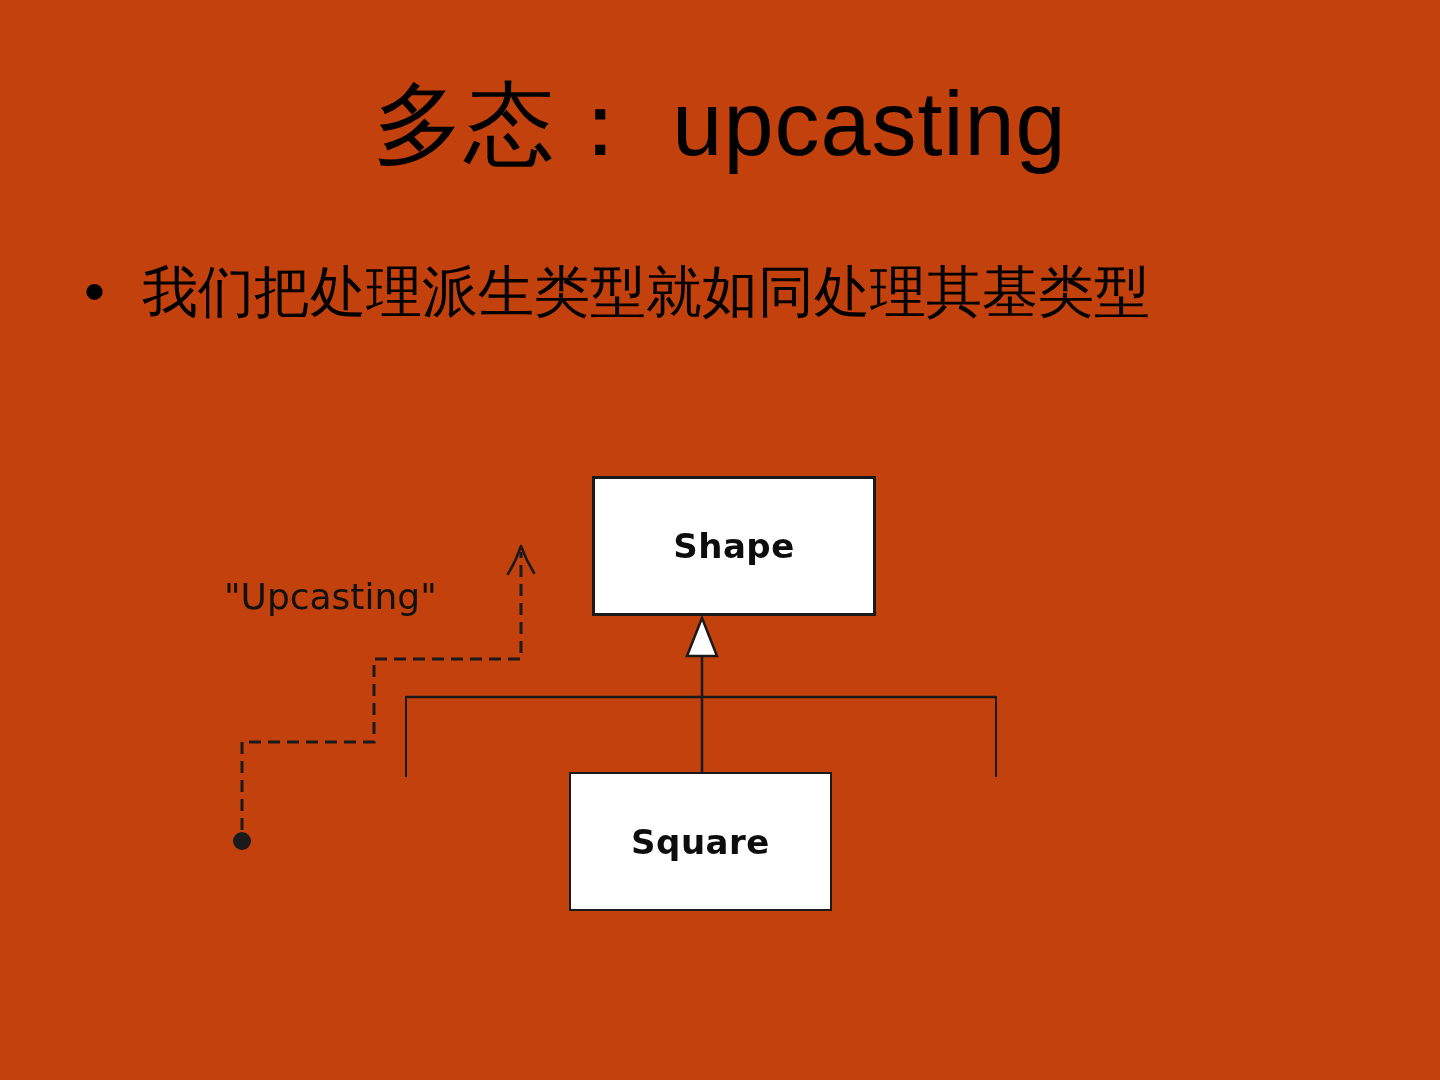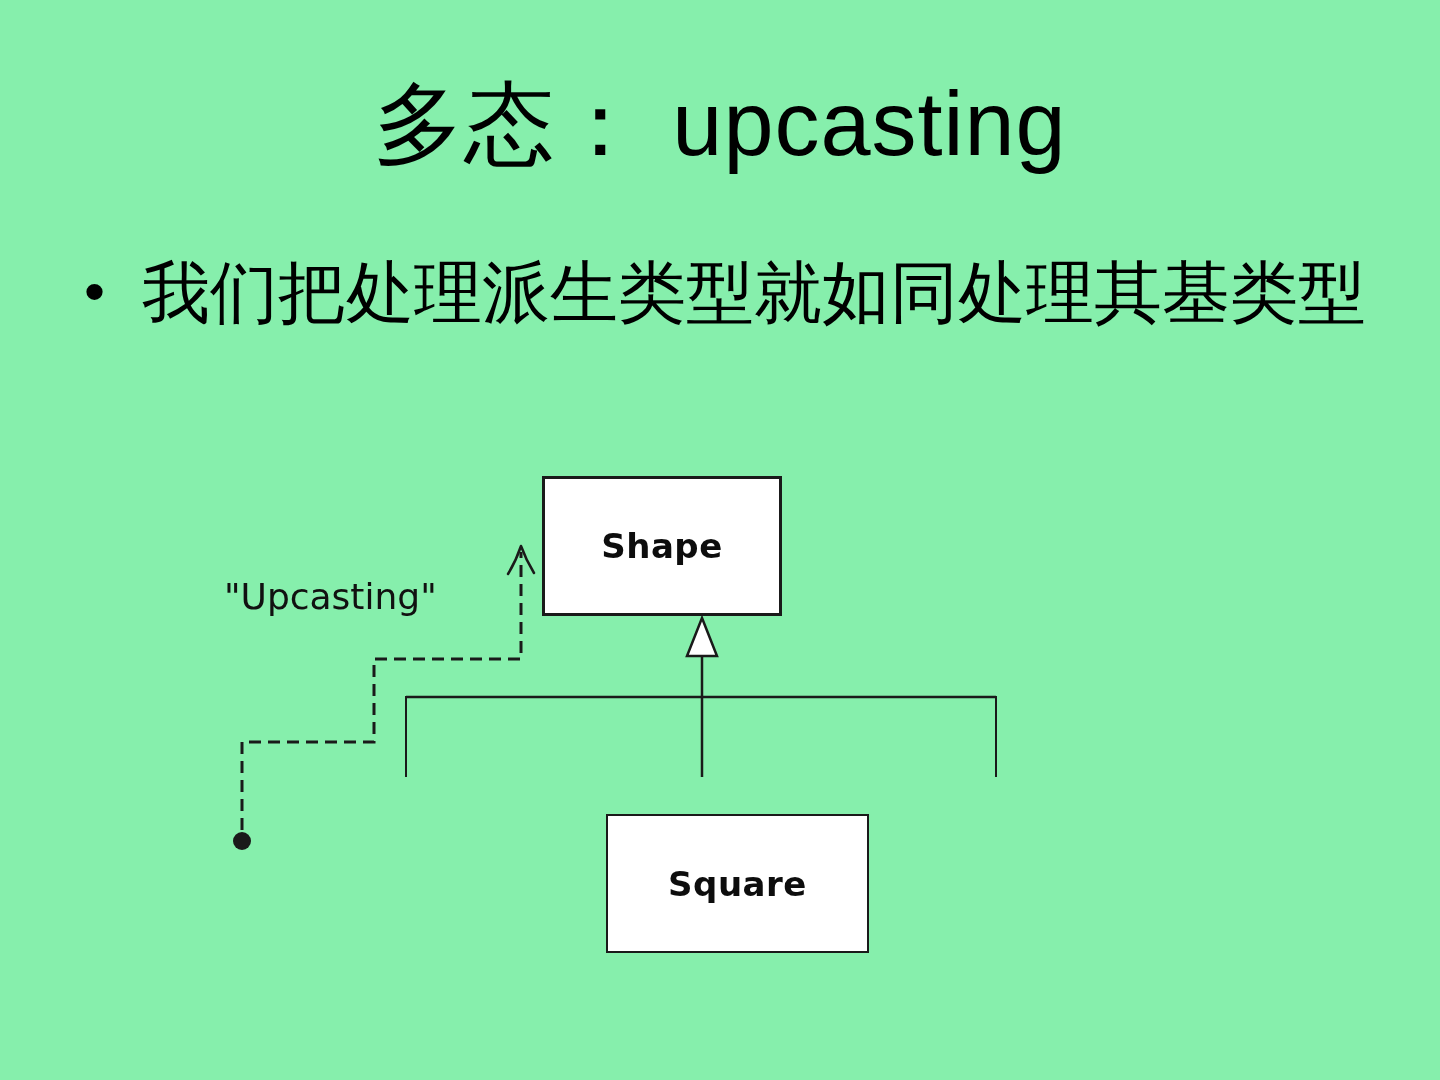--- a/index.html
+++ b/index.html
@@ -4,21 +4,21 @@
 <style>
   html, body {
     margin: 0;
     padding: 0;
     background: #ffffff;
   }
   .slide {
     position: relative;
     width: 1440px;
     height: 1080px;
-    background: #86efac;
+    background: #c2410c;
     overflow: hidden;
     font-family: "Liberation Sans", sans-serif;
     color: #000000;
   }
 
   
   .slide-title {
     position: absolute;
     left: 0;
     top: 68px;
@@ -43,21 +43,21 @@
     align-items: flex-start;
   }
   .bullet-marker {
     width: 58px;
     flex: 0 0 58px;
     font-size: 60px;
     line-height: 80px;
     color: #000000;
   }
   .bullet-lines {
-    font-size: 68px;
+    font-size: 56px;
     line-height: 80px;
     color: #000000;
     letter-spacing: 0px;
   }
   .bullet-line { white-space: nowrap; }
 
   
   .diagram {
     position: absolute;
     left: 0;
@@ -79,23 +79,23 @@
     border: 2.5px solid #1a1a1a;
     display: flex;
     align-items: center;
     justify-content: center;
     font-family: "DejaVu Sans", sans-serif;
     font-weight: bold;
     font-size: 34px;
     color: #0d0d0d;
     letter-spacing: 0.5px;
   }
-  .box-shape    { left: 542px; top: 476px; width: 240px; height: 140px; border-width: 3px; }
+  .box-shape    { left: 592px; top: 476px; width: 284px; height: 140px; border-width: 3px; }
   .box-circle   { left: 275px; top: 777px; width: 262px; height: 139px; }
-  .box-square   { left: 569px; top: 814px; width: 263px; height: 139px; margin-left: 37px; }
+  .box-square   { left: 569px; top: 772px; width: 263px; height: 139px; }
   .box-triangle { left: 865px; top: 777px; width: 262px; height: 139px; }
 
   .upcasting-label {
     position: absolute;
     left: 224px;
     top: 577px;
     font-family: "DejaVu Sans", sans-serif;
     font-size: 36px;
     font-weight: 400;
     line-height: 1.1;

